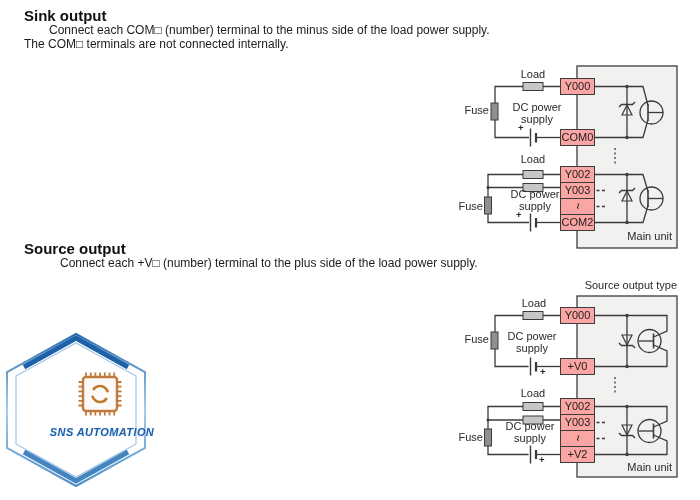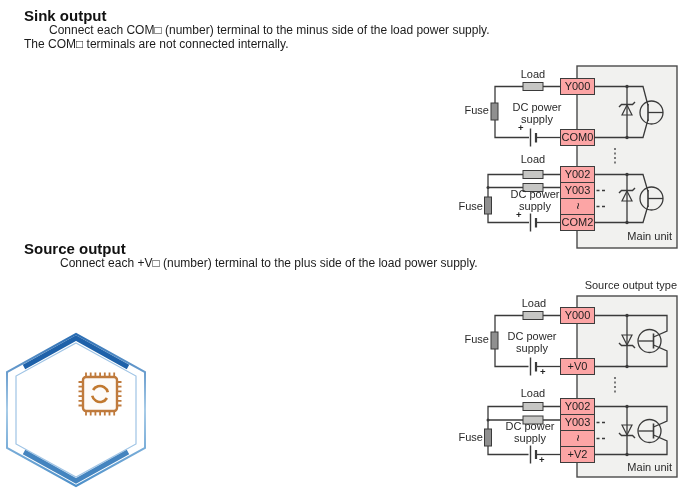--- a/index.html
+++ b/index.html
@@ -207,14 +207,15 @@
   <div class="lbl plus" style="left:539px;top:454px;">+</div>
   <div class="lbl rt" style="left:598px;top:461px;width:74px;">Main unit</div>
 
   <div class="term" style="left:560px;top:307px;"><span>Y000</span></div>
   <div class="term" style="left:560px;top:358px;"><span>+V0</span></div>
   <div class="term" style="left:560px;top:398px;"><span>Y002</span></div>
   <div class="term" style="left:560px;top:414px;"><span>Y003</span></div>
   <div class="term" style="left:560px;top:430px;"><span class="rot">~</span></div>
   <div class="term" style="left:560px;top:446px;"><span>+V2</span></div>
 
+  <div class="logo-text">SNS AUTOMATION</div>
 
 </div>
 
 </body></html>

